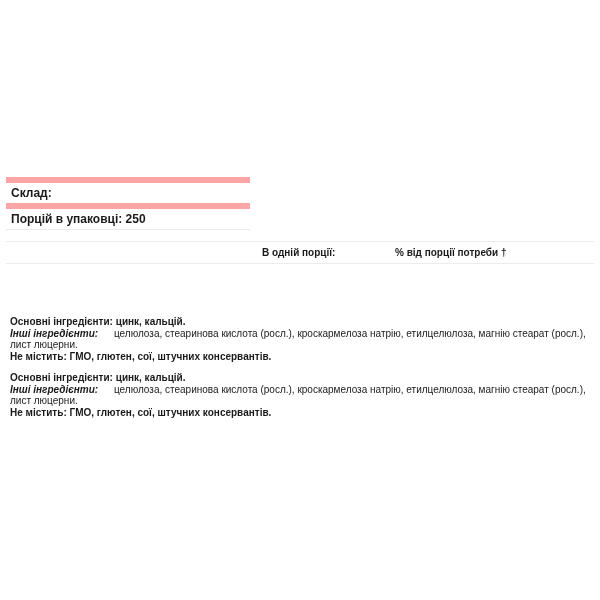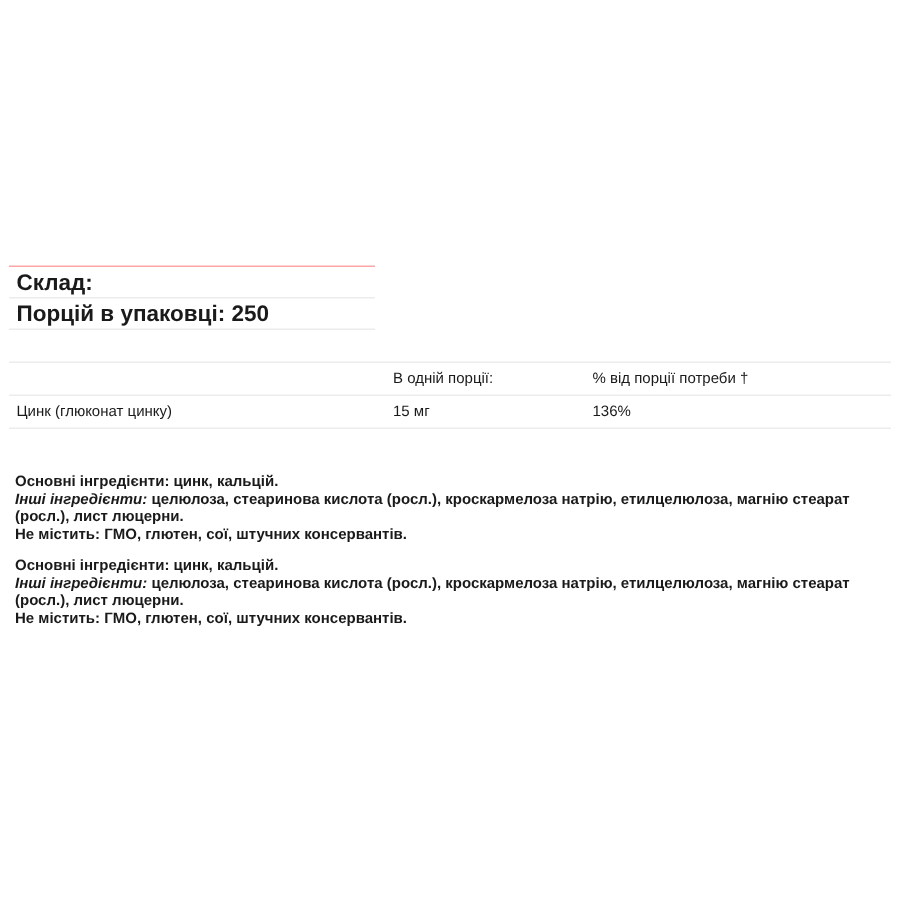--- a/index.html
+++ b/index.html
@@ -6,40 +6,40 @@
     body {
       width: 600px; height: 600px; position: relative; overflow: hidden;
       font-family: "Liberation Sans", "DejaVu Sans", sans-serif;
       color: #1a1a1a;
     }
     .meta-table {
       position: absolute; left: 6px; top: 177px; width: 244px;
       border-collapse: collapse;
     }
     .meta-table td {
-      font-size: 15px; font-weight: bold; padding: 0 0 0 5px;
-      height: 20px; border-top: 1px solid #fca5a5; border-bottom: 1px solid #ececec;
+      font-size: 12px; font-weight: bold; padding: 0 0 0 5px;
+      height: 20px; border-top: 6px solid #fca5a5; border-bottom: 1px solid #ececec;
     }
     .facts-table {
       position: absolute; left: 6px; top: 241px; width: 588px;
       border-collapse: collapse;
     }
     .facts-table th, .facts-table td {
-      font-size: 10px; font-weight: normal; text-align: left;
+      font-size: 10px; font-weight: bold; text-align: left;
       height: 21px; padding: 0 0 0 5px;
       border-top: 1px solid #ececec; border-bottom: 1px solid #ececec;
     }
     .facts-table .c1 { width: 245px; }
     .facts-table .c2 { width: 128px; padding-left: 6px; }
     .text-block {
       position: absolute; left: 10px; width: 588px;
       font-size: 10px; line-height: 11.5px; font-weight: bold;
     }
     .text-block p { margin: 0; }
-    .text-block .normal { font-weight: bold; }
+    .text-block .normal { font-weight: normal; margin-left: 13px; }
     .text-block .label { font-weight: bold; font-style: italic; }
   </style>
 </head>
 <body>
 
 <table class="meta-table">
   <tbody>
       <tr>
         <td>Склад:</td>
       </tr>
@@ -49,25 +49,20 @@
 </tbody>
   </table>
 
 <table class="facts-table">
   <tbody>
       <tr>
     <th class="c1"></th>
     <th class="c2">В одній порції:</th>
     <th>% від порції потреби †</th>
   </tr>
-  <tr>
-    <td class="c1">Цинк (глюконат цинку)</td>
-    <td class="c2">15 мг</td>
-    <td>136%</td>
-  </tr>
 </tbody>
   </table>
 
 <div class="text-block" style="top:316px;">
   <p>Основні інгредієнти: цинк, кальцій.</p>
   <p><span class="label">Інші інгредієнти:</span><span class="normal"> целюлоза, стеаринова кислота (росл.), кроскармелоза натрію, етилцелюлоза, магнію стеарат (росл.), лист люцерни.</span></p>
   <p>Не містить: ГМО, глютен, сої, штучних консервантів.</p>
 </div>
 
 <div class="text-block" style="top:372px;">

